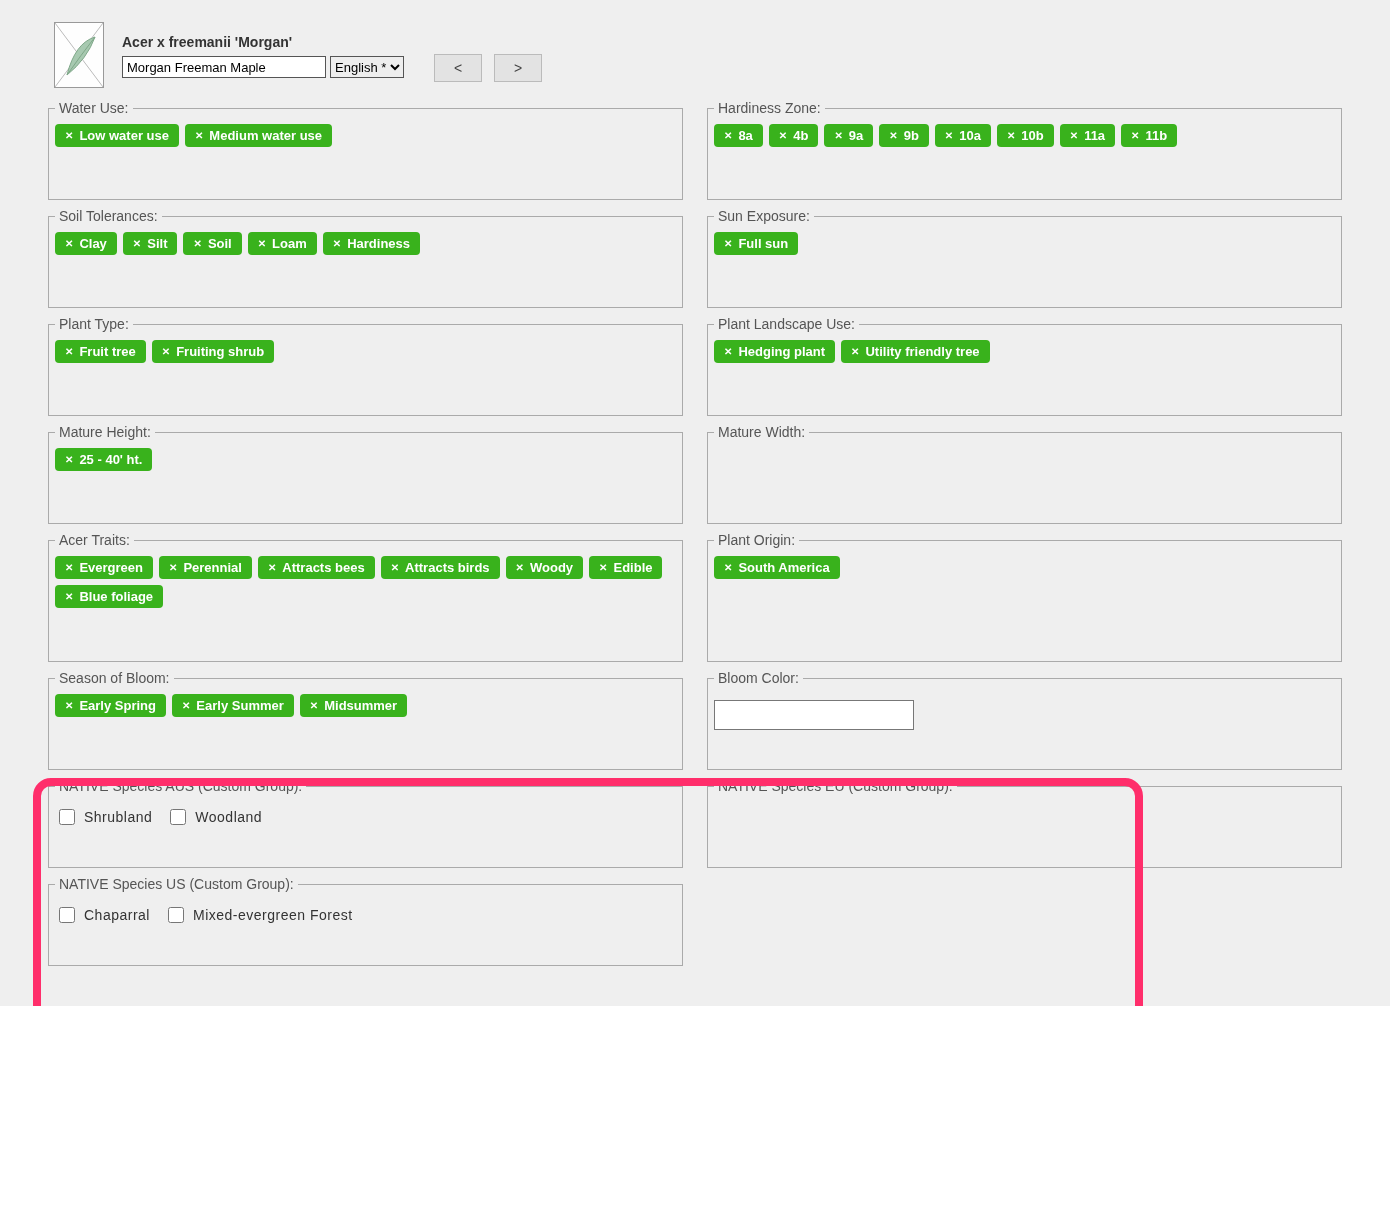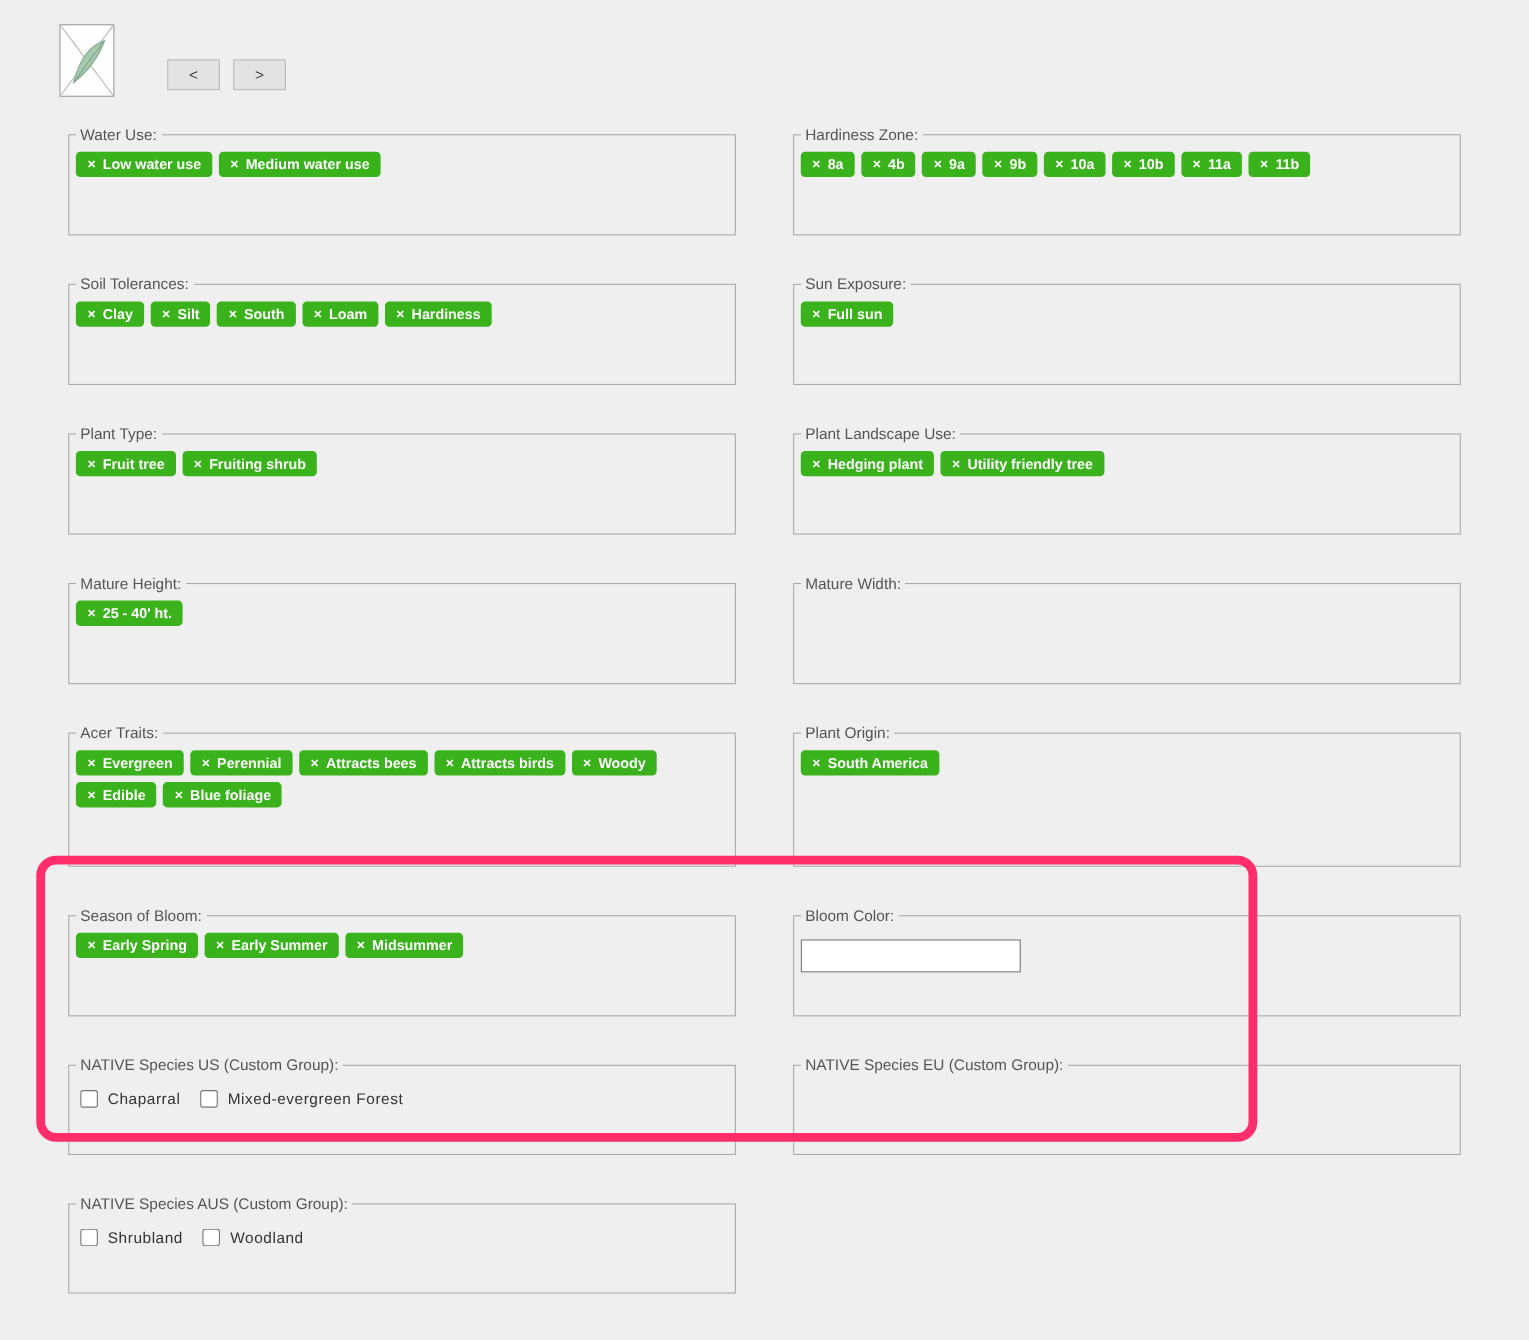--- a/index.html
+++ b/index.html
@@ -114,21 +114,21 @@
     padding-bottom: 40px;
   }
   .col {
     flex: 1;
     display: flex;
     flex-direction: column;
     gap: 8px;
   }
   fieldset {
     border: 1px solid #aaa;
-    margin: 14px;
+    margin: 0;
     padding: 8px 6px 6px 6px;
     min-height: 100px;
   }
   fieldset.hmed { min-height: 100px; }
   fieldset.htall { min-height: 130px; }
   fieldset.hcustom { min-height: 90px; }
   legend {
     font-size: 14px;
     color: #555;
     padding: 0 4px;
@@ -192,20 +192,29 @@
 
   <div class="header-row">
     <div class="logo">
       <svg width="48" height="64" viewBox="0 0 48 64">
         <line x1="0" y1="0" x2="48" y2="64" stroke="#bbb" stroke-width="1"></line>
         <line x1="48" y1="0" x2="0" y2="64" stroke="#bbb" stroke-width="1"></line>
         <path d="M12,52 Q20,20 40,14 Q32,36 12,52 Z" fill="#a7c9b0" stroke="#7fa889" stroke-width="1"></path>
         <path d="M12,52 Q26,32 40,14" fill="none" stroke="#7fa889" stroke-width="1"></path>
       </svg>
     </div>
+    <div class="header-mid">
+      <div class="plant-title">Acer x freemanii 'Morgan'</div>
+      <div class="header-controls">
+        <input class="common-input" value="Morgan Freeman Maple" style="">
+        <select class="lang-select">
+          <option>English *</option>
+        </select>
+      </div>
+    </div>
     <div class="nav-arrows">
       <div class="nav-arrow">&lt;</div>
       <div class="nav-arrow">&gt;</div>
     </div>
   </div>
 
   <div class="columns">
     <div class="col">
 
       <fieldset class="hmed">
@@ -228,21 +237,21 @@
             <span class="tag">
               <span class="x">✕</span>
               <span>Clay</span>
             </span>
             <span class="tag">
               <span class="x">✕</span>
               <span>Silt</span>
             </span>
             <span class="tag">
               <span class="x">✕</span>
-              <span>South</span>
+              <span>Soil</span>
             </span>
             <span class="tag">
               <span class="x">✕</span>
               <span>Loam</span>
             </span>
             <span class="tag">
               <span class="x">✕</span>
               <span>Hardiness</span>
             </span>
           </div>
@@ -314,51 +323,51 @@
               <span>Early Spring</span>
             </span>
             <span class="tag">
               <span class="x">✕</span>
               <span>Early Summer</span>
             </span>
             <span class="tag">
               <span class="x">✕</span>
               <span>Midsummer</span>
             </span>
+          </div>
+      </fieldset>
+
+      <fieldset class="hcustom">
+        <legend>NATIVE Species AUS (Custom Group):</legend>
+        <div class="checkgroup">
+            <label class="checkitem">
+              <input type="checkbox" style="">
+              <span>Shrubland</span>
+            </label>
+            <label class="checkitem">
+              <input type="checkbox" style="">
+              <span>Woodland</span>
+            </label>
           </div>
       </fieldset>
 
       <fieldset class="hcustom">
         <legend>NATIVE Species US (Custom Group):</legend>
         <div class="checkgroup">
             <label class="checkitem">
               <input type="checkbox" style="">
               <span>Chaparral</span>
             </label>
             <label class="checkitem">
               <input type="checkbox" style="">
               <span>Mixed-evergreen Forest</span>
             </label>
           </div>
       </fieldset>
 
-      <fieldset class="hcustom">
-        <legend>NATIVE Species AUS (Custom Group):</legend>
-        <div class="checkgroup">
-            <label class="checkitem">
-              <input type="checkbox" style="">
-              <span>Shrubland</span>
-            </label>
-            <label class="checkitem">
-              <input type="checkbox" style="">
-              <span>Woodland</span>
-            </label>
-          </div>
-      </fieldset>
-
     </div>
 
     <div class="col">
 
       <fieldset class="hmed">
         <legend>Hardiness Zone:</legend>
         <div class="tags">
             <span class="tag">
               <span class="x">✕</span>
               <span>8a</span>

